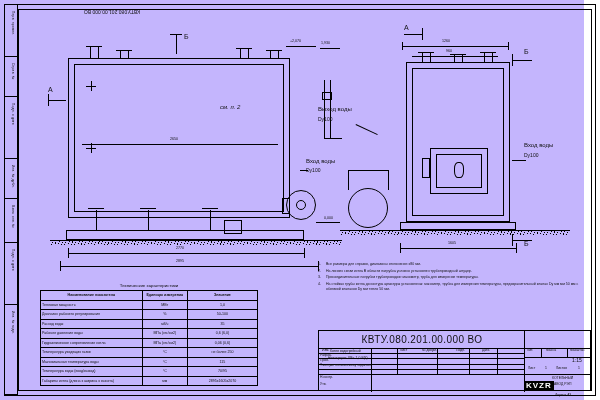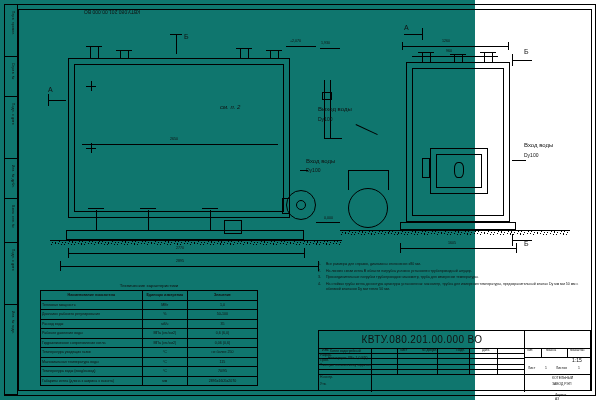--- a/index.html
+++ b/index.html
@@ -1,17 +1,17 @@
 <!DOCTYPE html>
 <html><head>
 <meta charset="utf-8">
 <style>
   html,body{margin:0;padding:0;background:#fff;}
   body{width:600px;height:400px;overflow:hidden;font-family:"Liberation Sans",sans-serif;color:#111;}
-  #sheet{position:relative;width:475px;height:400px;background:#0f766e;}
+  #sheet{position:relative;width:584px;height:400px;background:#c4b5fd;}
   .frame-outer{position:absolute;left:4px;top:4px;width:592px;height:392px;border:1px solid #000;box-sizing:border-box;}
   .frame-inner{position:absolute;left:18px;top:9px;width:574px;height:382px;border:1px solid #000;box-sizing:border-box;}
 
   
   .lmargin{position:absolute;left:5px;top:5px;width:13px;height:390px;border-right:1px solid #000;box-sizing:border-box;}
   .lcell{position:absolute;left:0;width:13px;border-bottom:1px solid #000;box-sizing:border-box;}
   .vtext{position:absolute;transform-origin:left top;white-space:nowrap;font-size:3.3px;letter-spacing:.2px;}
 
   .tiny{font-size:3.6px;}
   .t5{font-size:5px;}
@@ -345,16 +345,19 @@
   <span class="stamp-name" style="left:546px;top:348px;">Масса</span>
   <span class="stamp-name" style="left:570px;top:348px;">Масштаб</span>
   <span class="stamp-name" style="left:572px;top:357px;font-size:5px;">1:15</span>
   <span class="stamp-name" style="left:528px;top:366px;">Лист</span>
   <span class="stamp-name" style="left:545px;top:366px;">1</span>
   <span class="stamp-name" style="left:556px;top:366px;">Листов</span>
   <span class="stamp-name" style="left:578px;top:366px;">1</span>
 
   <span class="stamp-name" style="left:552px;top:376px;">КОТЕЛЬНЫЙ</span>
   <span class="stamp-name" style="left:552px;top:382px;">ЗАВОД РЭП</span>
+  <div class="logo" style="left:524px;top:374px;">
+    <span class="logobox">KVZR</span>
+  </div>
 
   <span class="footer-note" style="left:555px;top:393px;">Формат  А3</span>
 
 </div>
 
 </body></html>

